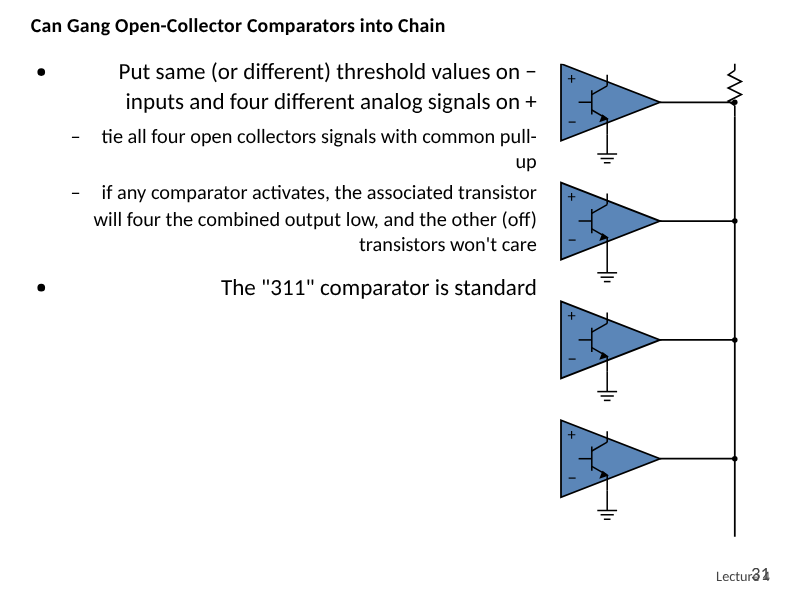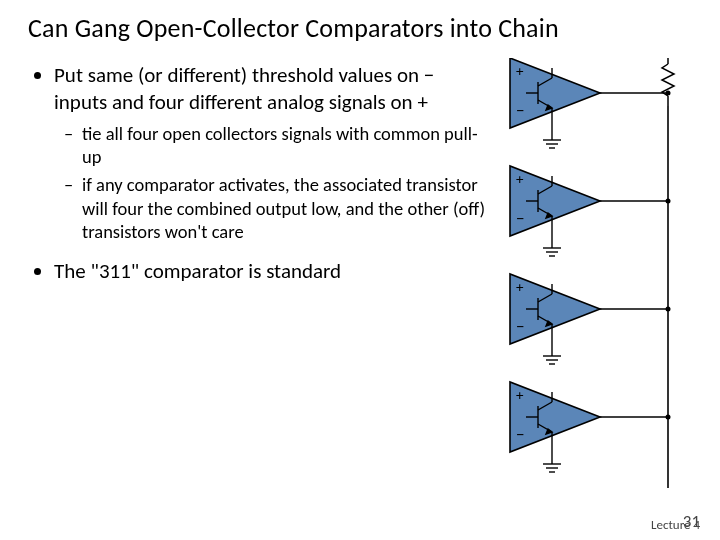--- a/index.html
+++ b/index.html
@@ -13,37 +13,38 @@
     position: relative;
     overflow: hidden;
   }
   .slide {
     width: 720px;
     height: 540px;
     position: relative;
     padding: 12px 28px 0 28px;
   }
   h1.title {
-    font-size: 26px;
-    font-weight: 400;
+    font-size: 18px;
+    font-weight: 700;
     margin: 0 0 18px 0;
     letter-spacing: 0.2px;
   }
   .columns {
     display: flex;
     flex-direction: row;
   }
   .textcol {
     width: 460px;
     font-size: 21px;
     line-height: 1.28;
   }
   .textcol ul {
     margin: 0 0 0 0;
     padding-left: 26px;
+    text-align: right;
   }
   .textcol > ul > li {
     margin-bottom: 14px;
     list-style-type: disc;
   }
   .textcol ul ul {
     font-size: 18.5px;
     padding-left: 28px;
     margin-top: 6px;
   }

